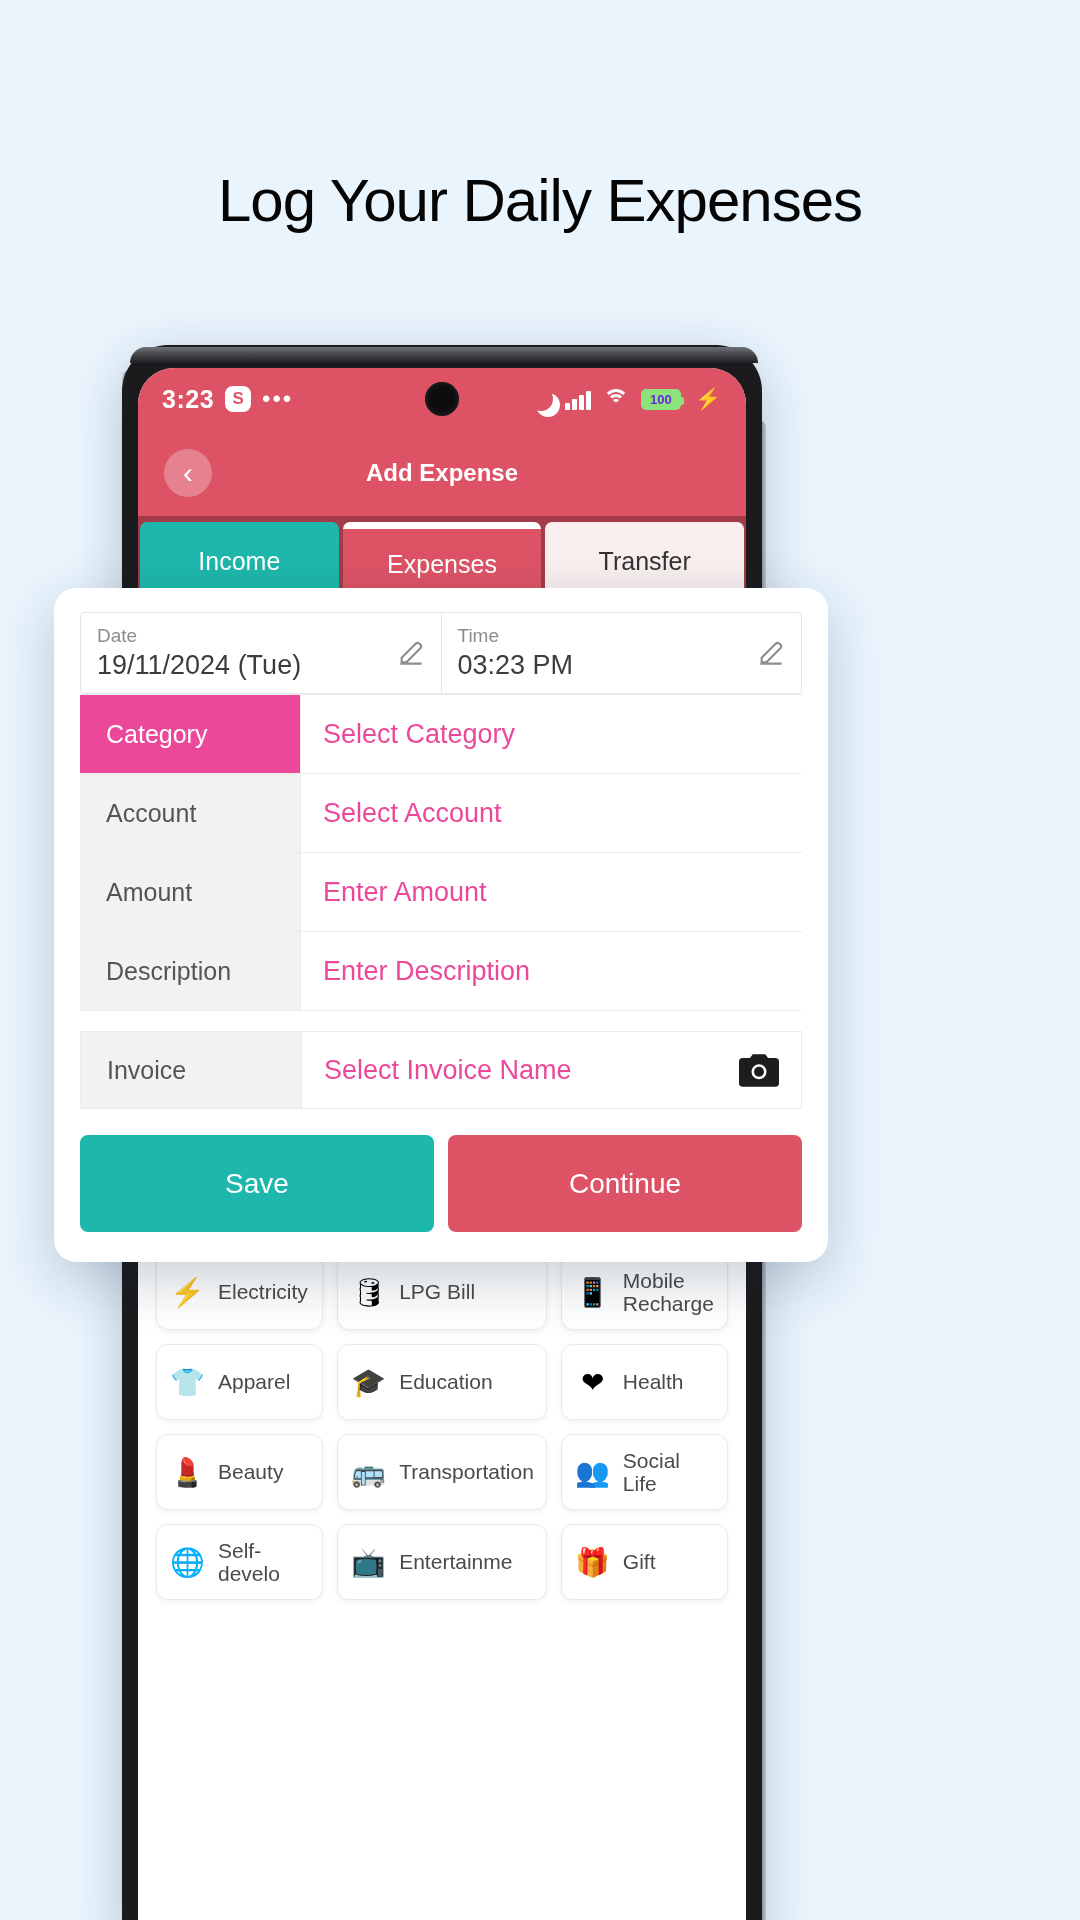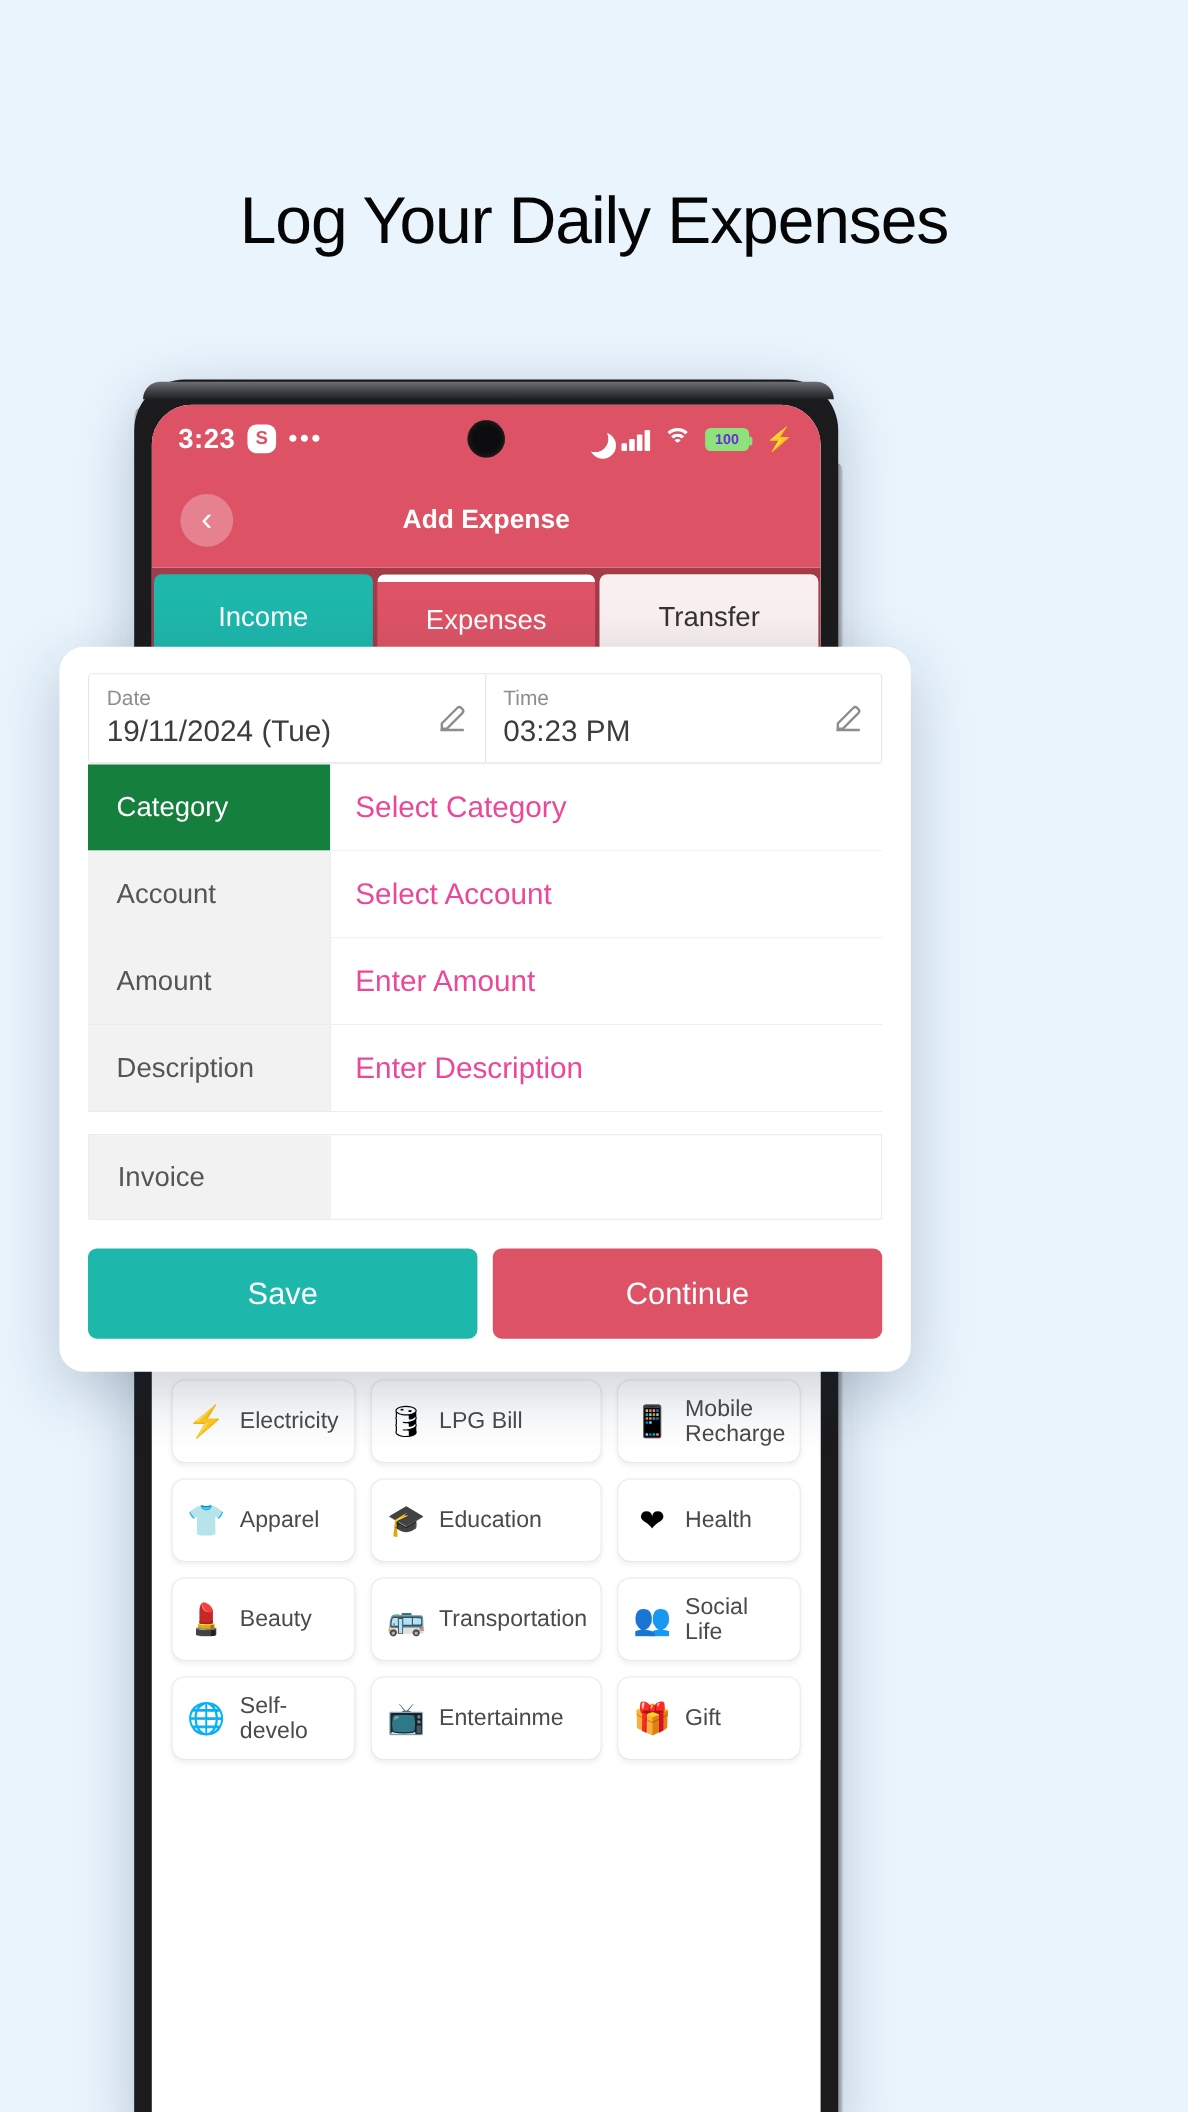--- a/index.html
+++ b/index.html
@@ -173,36 +173,36 @@
     position: absolute; right: 14px; top: 50%; transform: translateY(-50%);
     width: 32px; height: 32px;
   }
   .pencil svg { width: 100%; height: 100%; }
 
   .frow { display: flex; border-bottom: 1px solid #ececec; }
   .flabel {
     width: 220px; flex: 0 0 220px; background: #f2f2f2; color: #555;
     font-size: 25px; display: flex; align-items: center; padding: 0 26px; height: 78px;
   }
-  .frow.active .flabel { background: #15803d; color: #fff; }
+  .frow.active .flabel { background: #ec4899; color: #fff; }
   .fvalue {
     flex: 1; font-size: 27px; color: #ec4899; display: flex; align-items: center;
     padding: 0 22px; background:#fff; border-left: 1px solid #ececec;
   }
   .frow.first { border-top: 1px solid #ececec; }
 
   .invoice-row { display: flex; margin-top: 20px; border: 1px solid #ececec; text-align: center; }
   .invoice-row .flabel { height: 76px; border: none; }
   .invoice-row .fvalue { justify-content: space-between; }
   .cam { width: 40px; height: 33px; position: relative; }
   .cam svg { width: 100%; height: 100%; }
 
   .btn-row { display: flex; gap: 14px; margin-top: 26px; }
   .btn {
-    flex: 1; height: 82px; border-radius: 8px; display: flex; align-items: center;
+    flex: 1; height: 97px; border-radius: 8px; display: flex; align-items: center;
     justify-content: center; font-size: 28px; color: #fff;
   }
   .btn.save { background: #1eb7ac; }
   .btn.continue { background: #dd5365; }
 </style>
 </head>
 <body>
 
 <div id="stage">
 
@@ -357,20 +357,30 @@
       <div class="flabel">Amount</div>
       <div class="fvalue">Enter Amount</div>
     </div>
     <div class="frow">
       <div class="flabel">Description</div>
       <div class="fvalue">Enter Description</div>
     </div>
 
     <div class="invoice-row">
       <div class="flabel">Invoice</div>
+      <div class="fvalue">
+        <span>Select Invoice Name</span>
+        <span class="cam">
+          <svg viewBox="0 0 32 26" fill="#1d1d1d">
+            <path d="M11 0h10l2.2 3H29a3 3 0 0 1 3 3v17a3 3 0 0 1-3 3H3a3 3 0 0 1-3-3V6a3 3 0 0 1 3-3h5.8L11 0z"></path>
+            <circle cx="16" cy="14" r="6" fill="#fff"></circle>
+            <circle cx="16" cy="14" r="4" fill="#1d1d1d"></circle>
+          </svg>
+        </span>
+      </div>
     </div>
 
     <div class="btn-row">
       <div class="btn save">Save</div>
       <div class="btn continue">Continue</div>
     </div>
   </div>
 
 </div>
 

